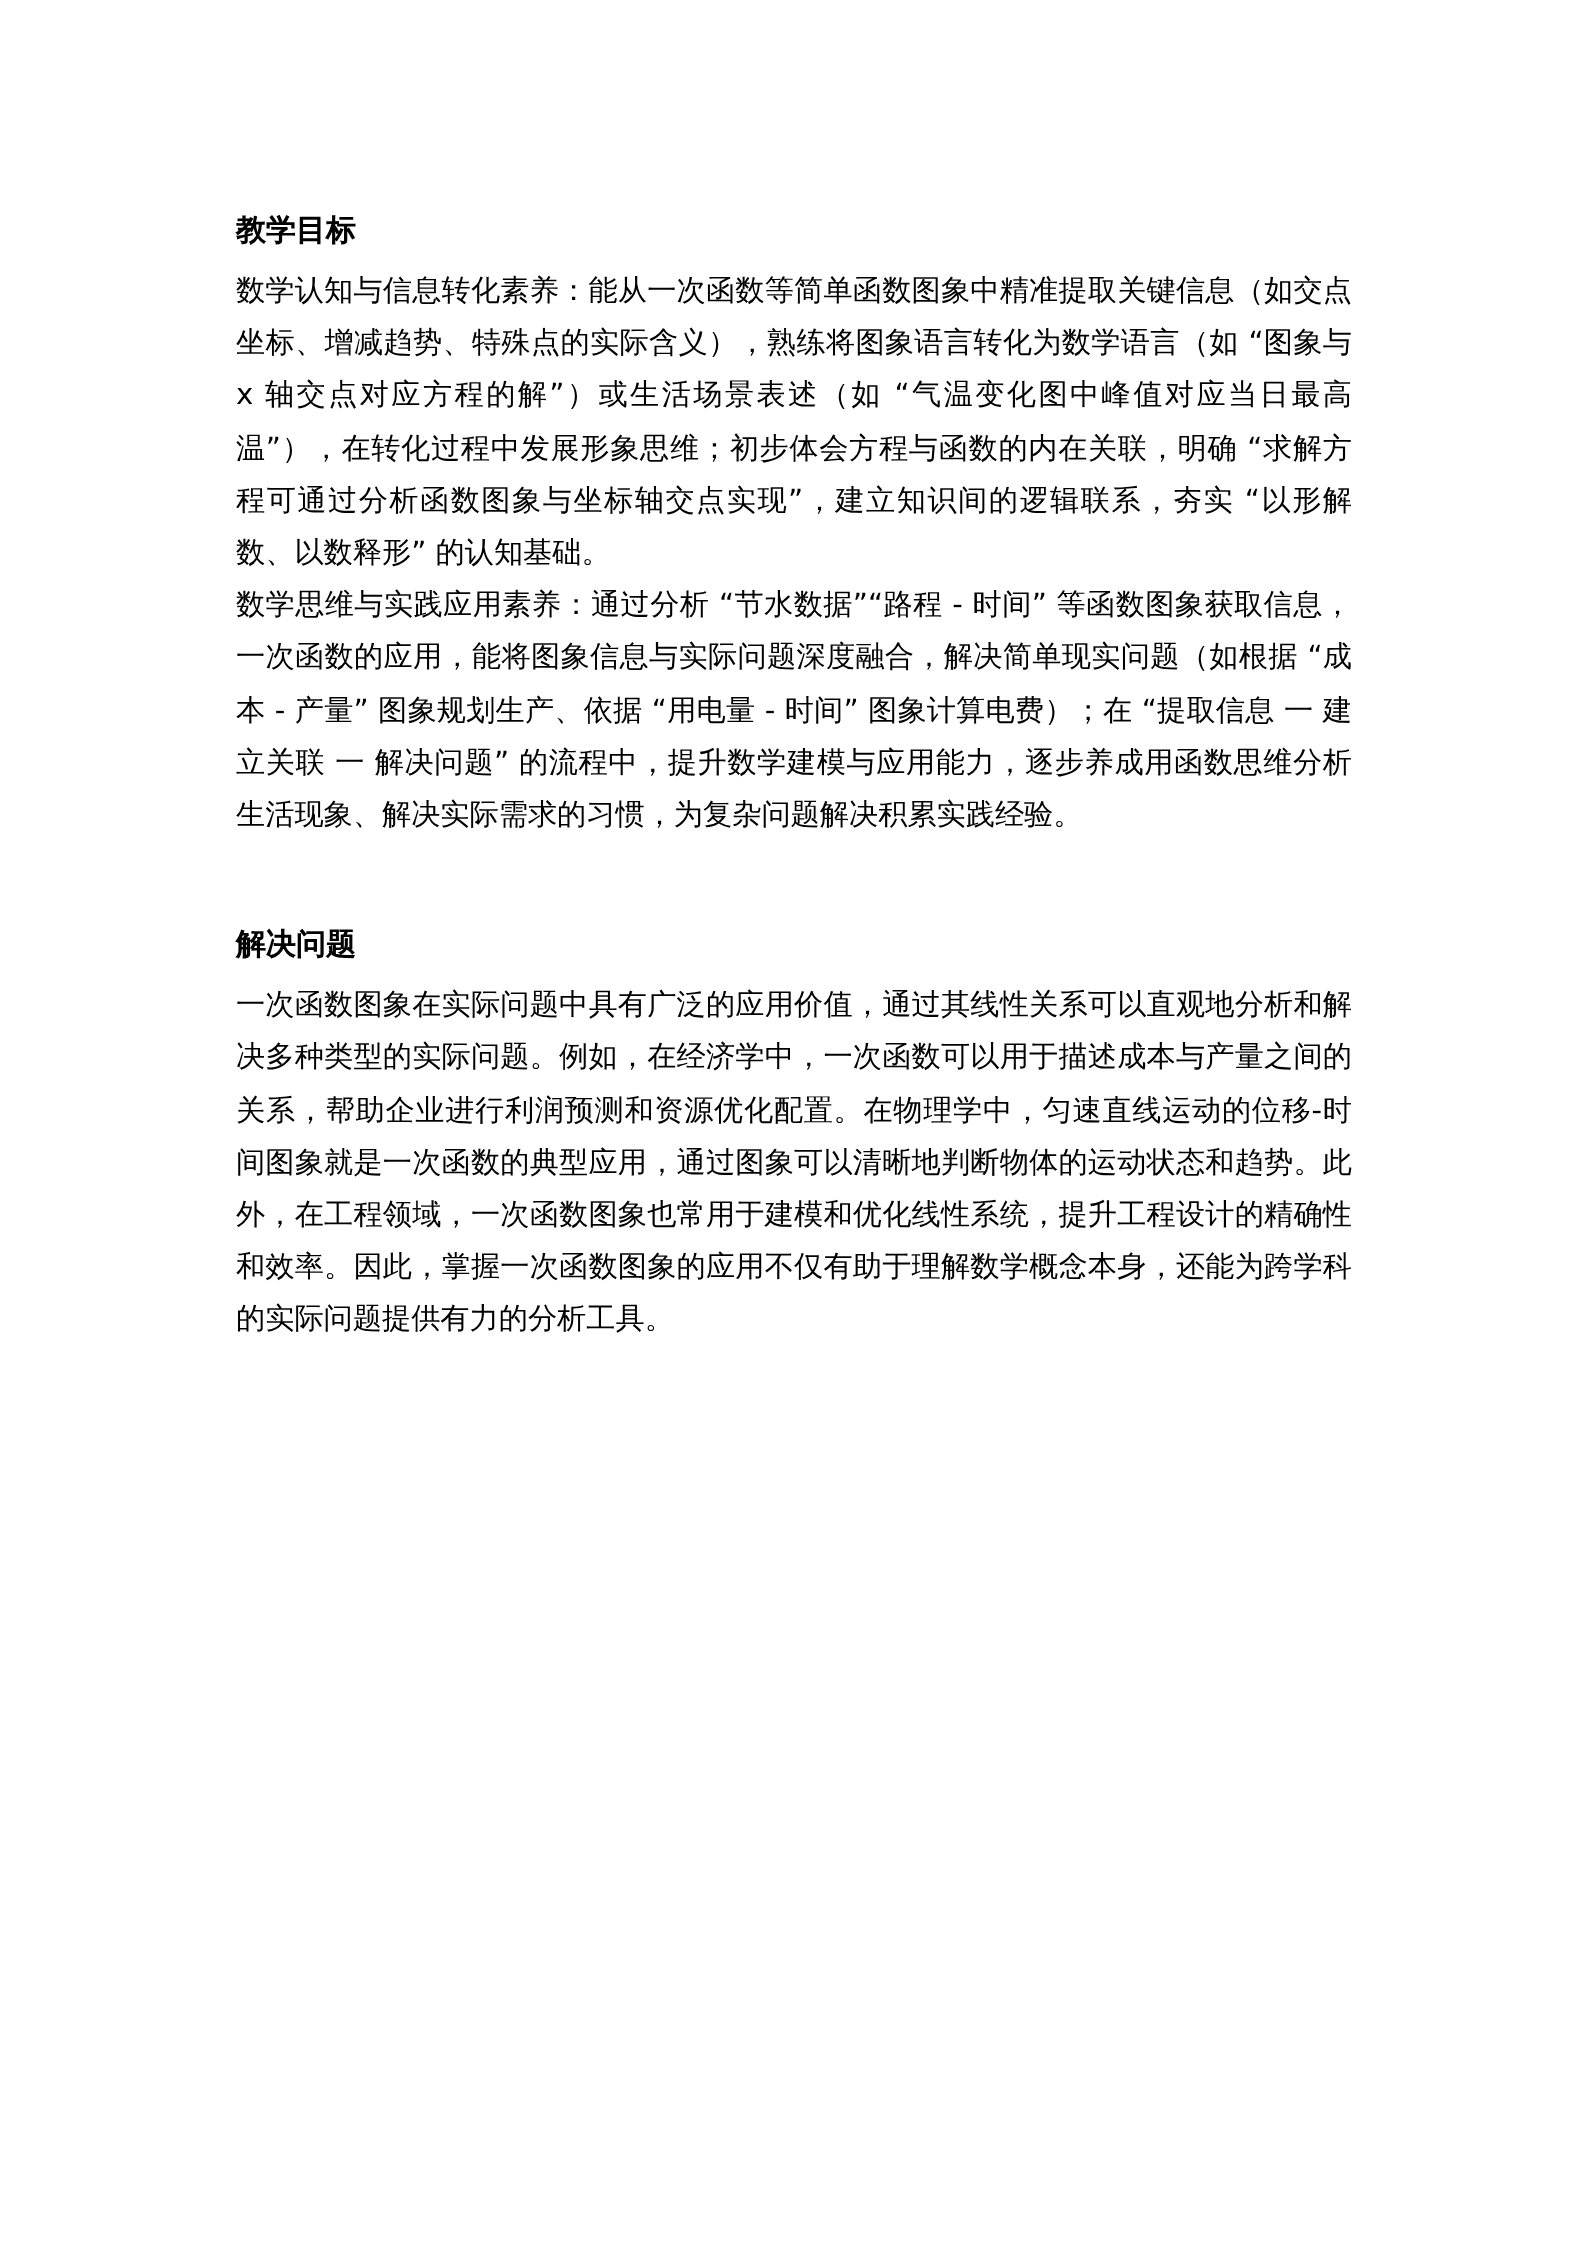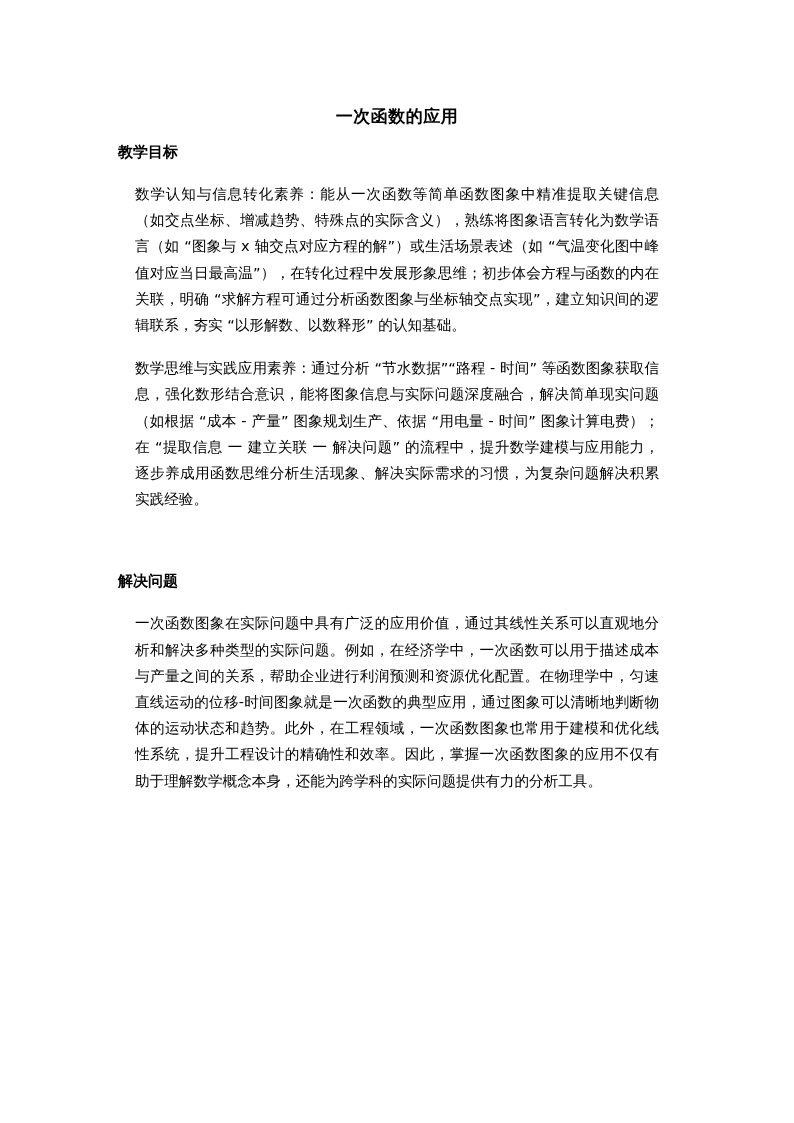--- a/index.html
+++ b/index.html
@@ -34,39 +34,38 @@
     .section-heading {
       font-family: Liberation Serif, serif;
       font-weight: bold;
       font-size: 15px;
       line-height: 24px;
       margin: 0 0 5px 0;
     }
     .para {
       font-size: 14.6px;
       line-height: 26.2px;
-      margin: 17px;
+      margin: 0;
       text-align: justify;
       text-justify: inter-character;
       word-break: break-all;
     }
     .spacer {
       height: 40px;
     }
   </style>
 </head>
 <body>
 
 <div class="page">
-  <h1 class="title">一次函数的应用</h1>
 
   <section>
     <h2 class="section-heading">教学目标</h2>
     <p class="para">数学认知与信息转化素养：能从一次函数等简单函数图象中精准提取关键信息（如交点坐标、增减趋势、特殊点的实际含义），熟练将图象语言转化为数学语言（如 “图象与 x 轴交点对应方程的解”）或生活场景表述（如 “气温变化图中峰值对应当日最高温”），在转化过程中发展形象思维；初步体会方程与函数的内在关联，明确 “求解方程可通过分析函数图象与坐标轴交点实现”，建立知识间的逻辑联系，夯实 “以形解数、以数释形” 的认知基础。</p>
-    <p class="para">数学思维与实践应用素养：通过分析 “节水数据”“路程 - 时间” 等函数图象获取信息，强化数形结合意识，能将图象信息与实际问题深度融合，解决简单现实问题（如根据 “成本 - 产量” 图象规划生产、依据 “用电量 - 时间” 图象计算电费）；在 “提取信息 一 建立关联 一 解决问题” 的流程中，提升数学建模与应用能力，逐步养成用函数思维分析生活现象、解决实际需求的习惯，为复杂问题解决积累实践经验。</p>
+    <p class="para">数学思维与实践应用素养：通过分析 “节水数据”“路程 - 时间” 等函数图象获取信息，一次函数的应用，能将图象信息与实际问题深度融合，解决简单现实问题（如根据 “成本 - 产量” 图象规划生产、依据 “用电量 - 时间” 图象计算电费）；在 “提取信息 一 建立关联 一 解决问题” 的流程中，提升数学建模与应用能力，逐步养成用函数思维分析生活现象、解决实际需求的习惯，为复杂问题解决积累实践经验。</p>
   </section>
 
   <div class="spacer"></div>
 
   <section>
     <h2 class="section-heading">解决问题</h2>
     <p class="para">一次函数图象在实际问题中具有广泛的应用价值，通过其线性关系可以直观地分析和解决多种类型的实际问题。例如，在经济学中，一次函数可以用于描述成本与产量之间的关系，帮助企业进行利润预测和资源优化配置。在物理学中，匀速直线运动的位移-时间图象就是一次函数的典型应用，通过图象可以清晰地判断物体的运动状态和趋势。此外，在工程领域，一次函数图象也常用于建模和优化线性系统，提升工程设计的精确性和效率。因此，掌握一次函数图象的应用不仅有助于理解数学概念本身，还能为跨学科的实际问题提供有力的分析工具。</p>
   </section>
 </div>
 

